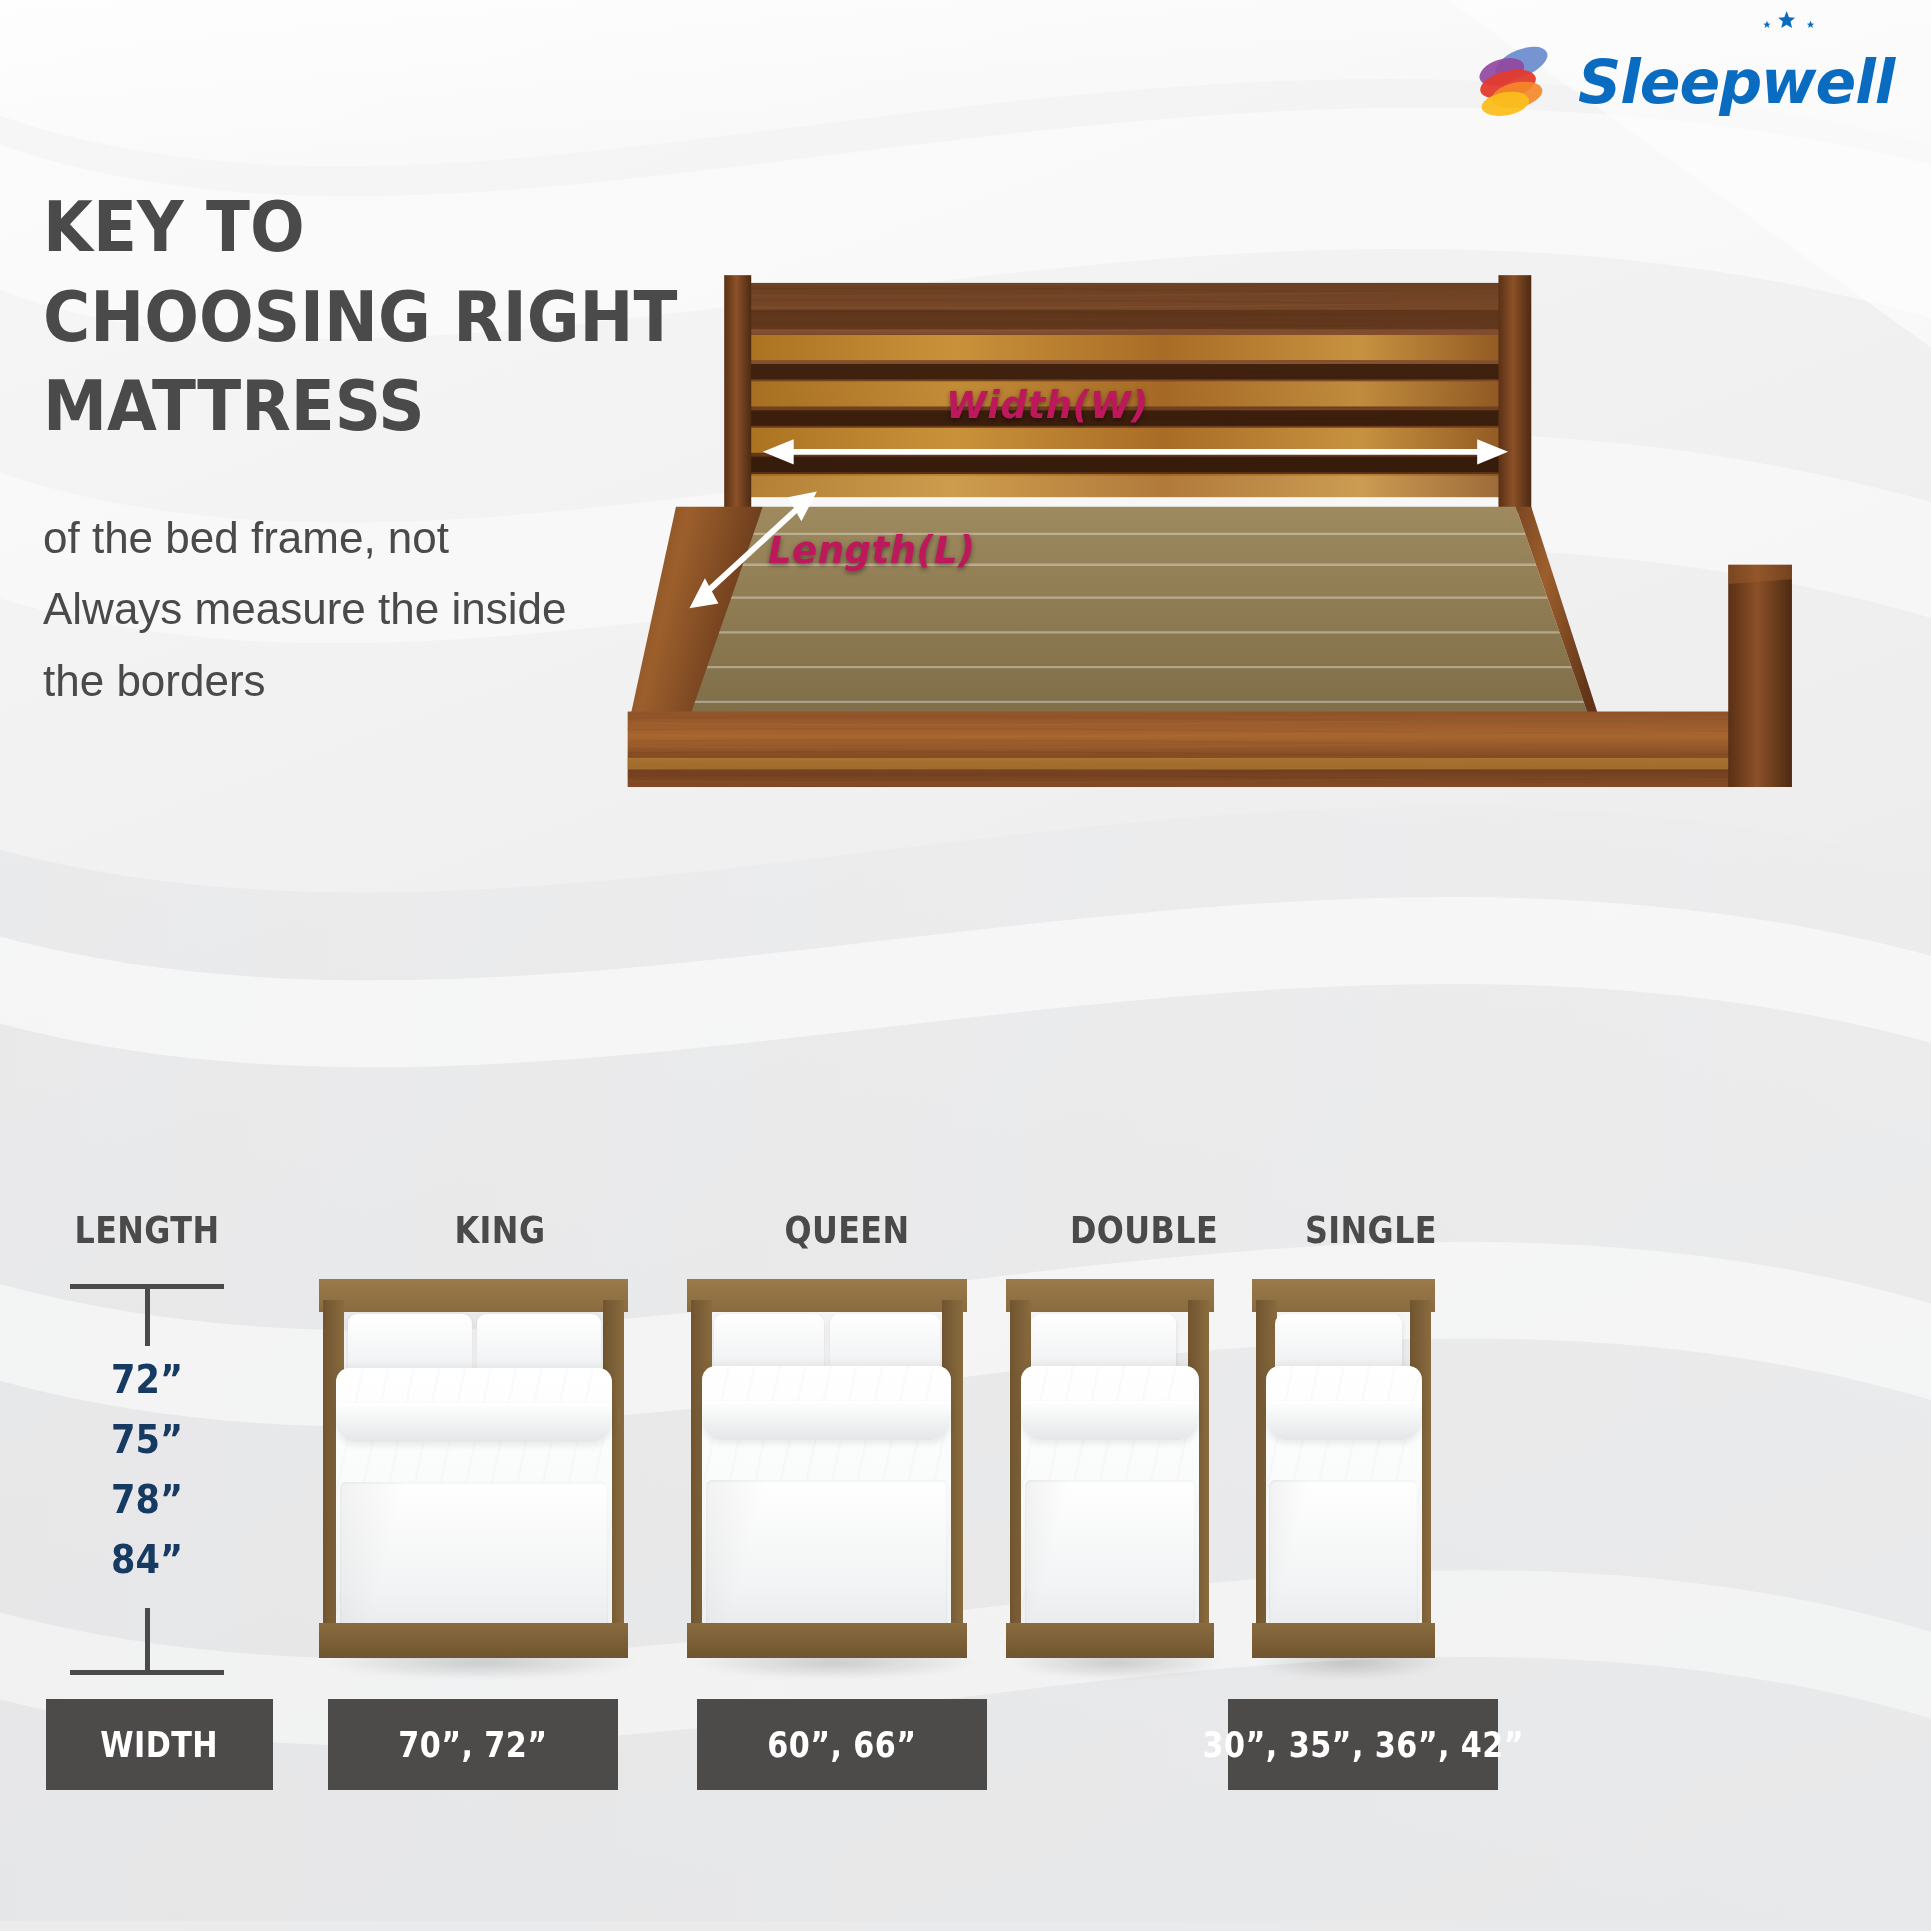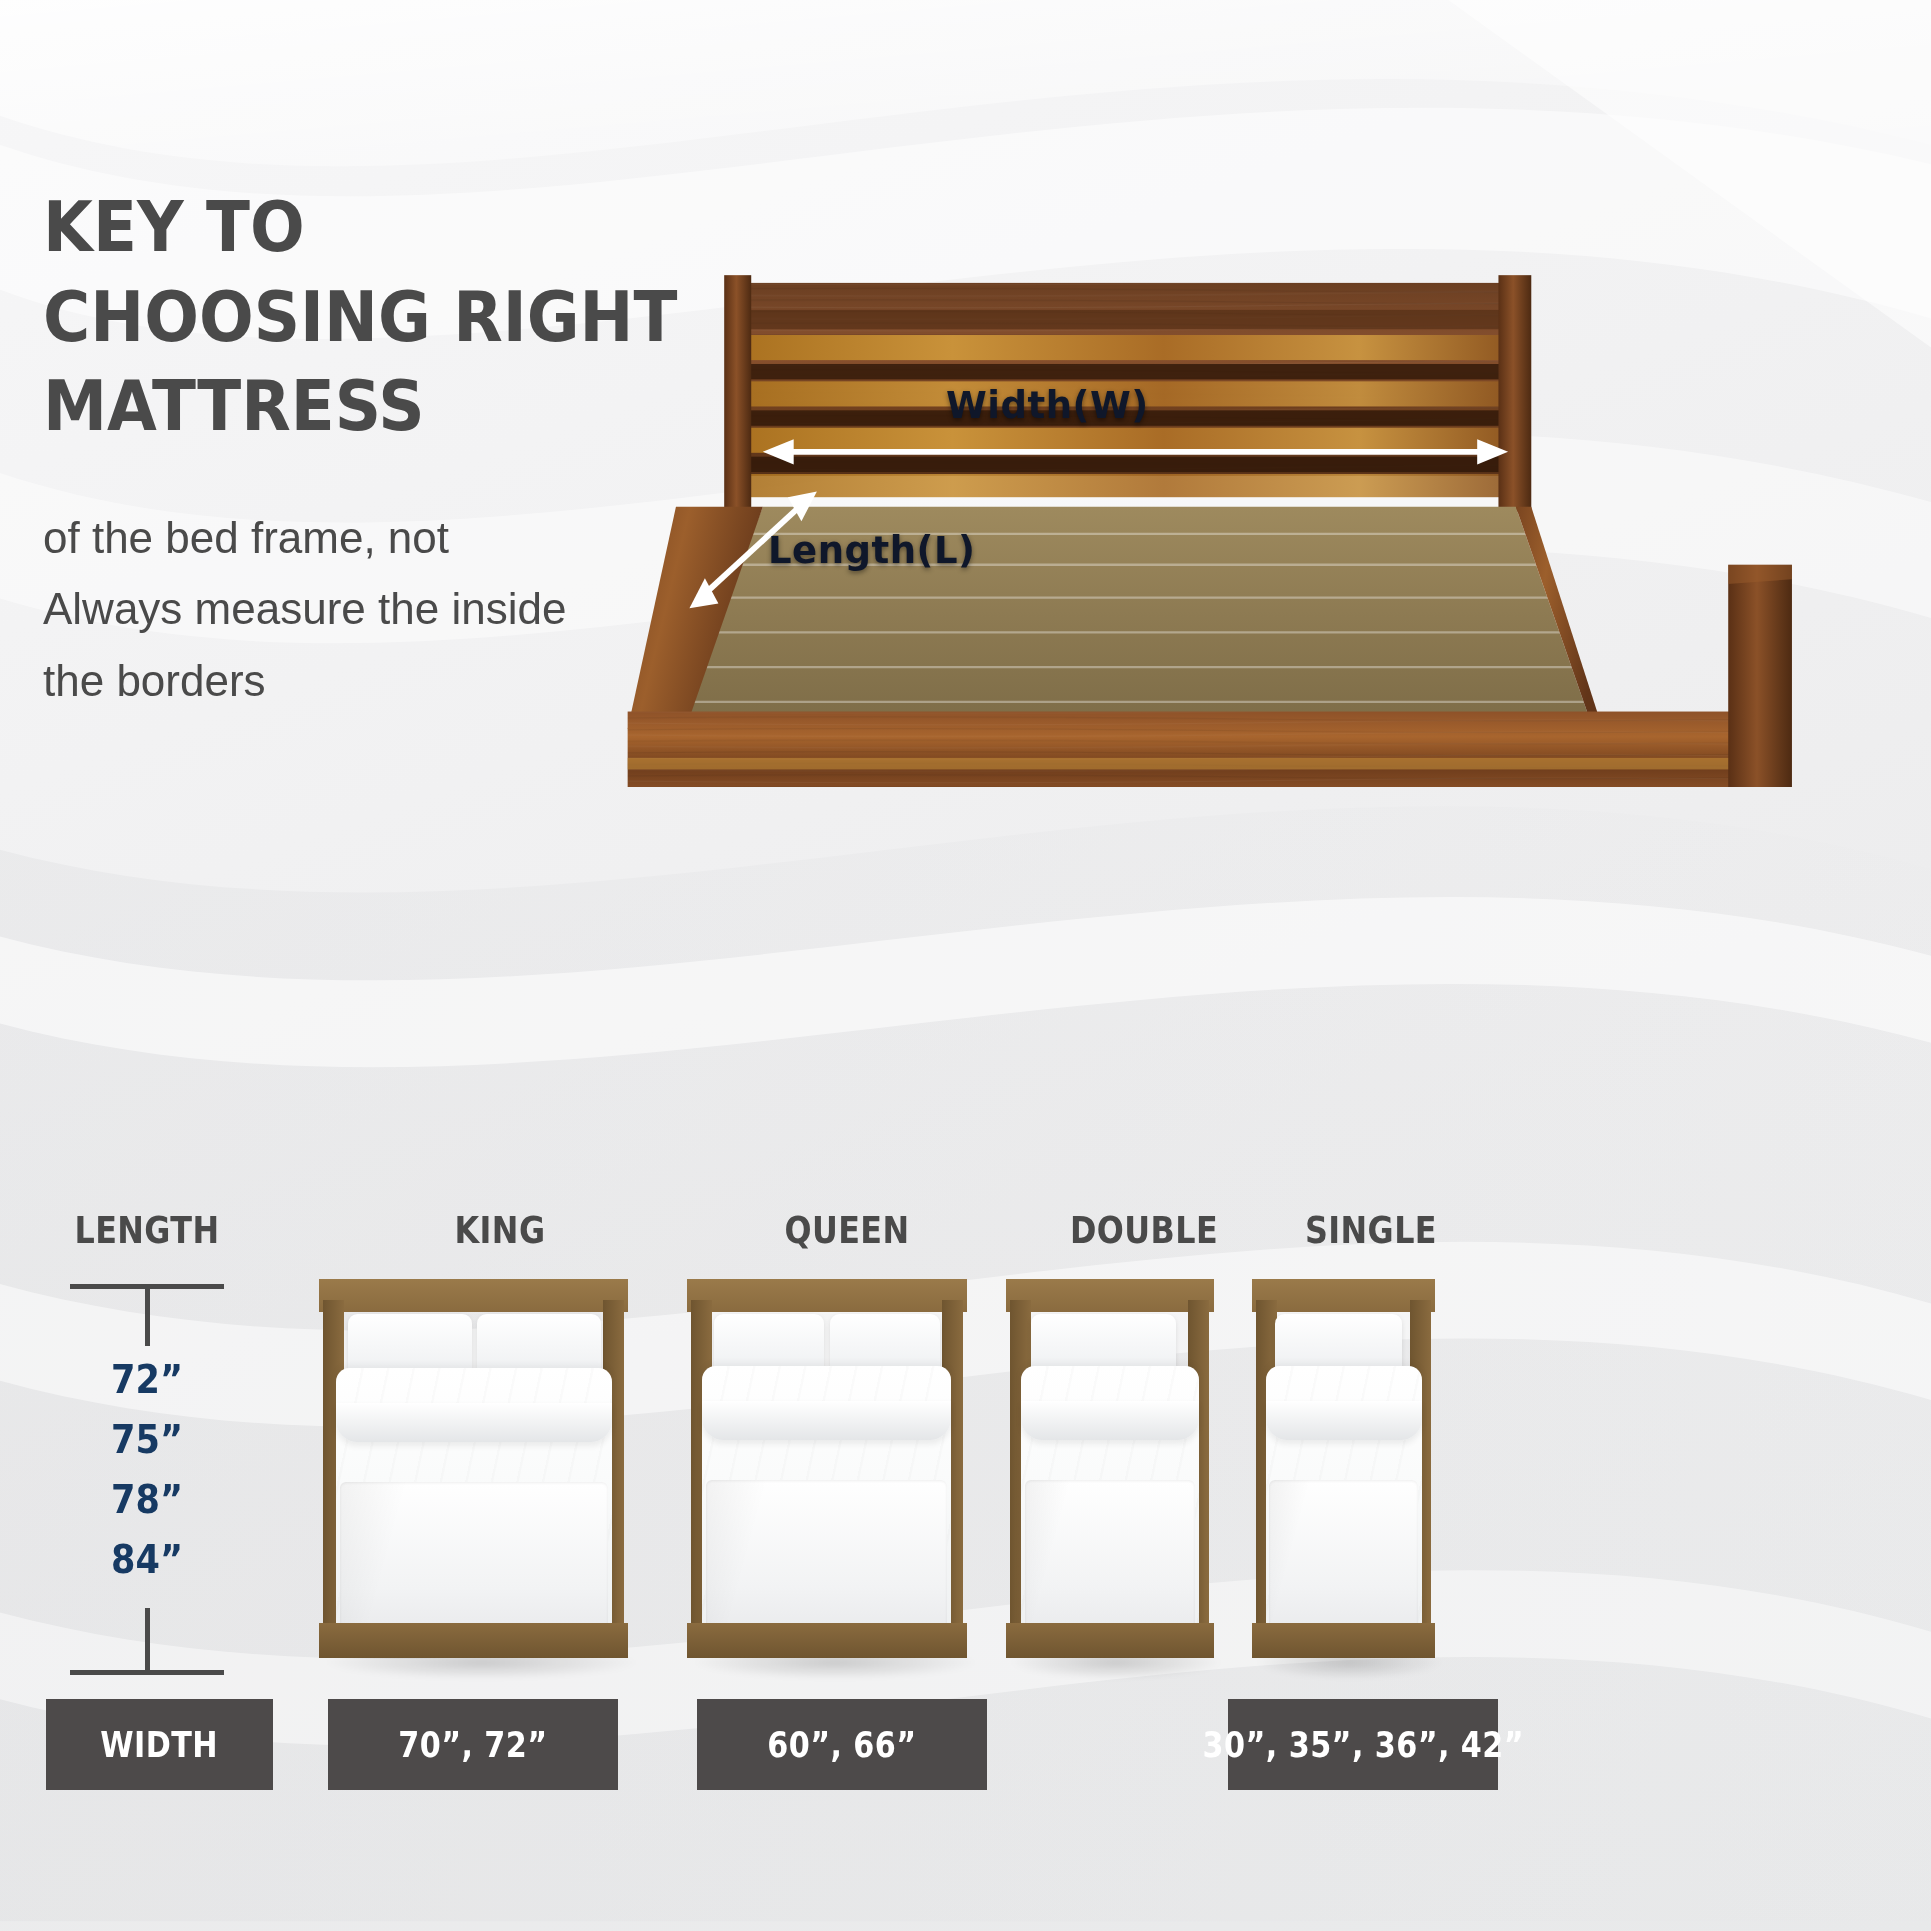--- a/index.html
+++ b/index.html
@@ -57,25 +57,26 @@
   }
   .subhead .ln { display:block; }
 
   
   .bedphoto { position:absolute; left:618px; top:275px; width:1284px; height:512px; }
 
   .dimlabel {
     position:absolute;
     font-family:"DejaVu Sans", sans-serif;
     font-weight:bold;
-    color:#0f172a;
+    color:#be185d;
     font-size:37px;
     letter-spacing:0.5px;
     white-space:nowrap;
     text-shadow:0 1.9px 4.8px rgba(0,0,0,.45);
+    font-style:italic;
   }
   .lbl-width { left:946px; top:384px; }
   .lbl-length { left:768px; top:517px;margin-top:12px; }
 
   
   .hdr {
     position:absolute;
     font-family:"DejaVu Sans", sans-serif;
     font-weight:bold;
     font-size:37px;
@@ -190,20 +191,39 @@
     <path d="M0,120 C520,300 1180,-60 2000,150 L2000,0 L0,0 Z" fill="url(#wg1)"></path>
     <path d="M0,300 C480,480 1250,110 2000,330 L2000,170 C1200,-20 520,330 0,150 Z" fill="#ffffff" opacity="0.5"></path>
     <path d="M0,620 C560,790 1240,420 2000,640 L2000,520 C1220,300 540,670 0,490 Z" fill="#ffffff" opacity="0.45"></path>
     <path d="M0,880 C600,1040 1300,700 2000,900 L2000,1990 L0,1990 Z" fill="url(#wg2)" opacity="0.55"></path>
     <path d="M0,1060 C600,1220 1300,890 2000,1080 L2000,990 C1300,800 600,1130 0,970 Z" fill="#ffffff" opacity="0.55"></path>
     <path d="M0,1430 C620,1600 1320,1250 2000,1450 L2000,1350 C1320,1150 620,1500 0,1330 Z" fill="#ffffff" opacity="0.5"></path>
     <path d="M0,1760 C640,1930 1330,1580 2000,1780 L2000,1690 C1330,1490 640,1840 0,1670 Z" fill="#ffffff" opacity="0.45"></path>
     <path d="M1500,0 L2000,0 L2000,360 Z" fill="#ffffff" opacity="0.55"></path>
   </svg>
 
+  <div class="logo-wrap">
+    <div class="logo-mark">
+      <svg viewBox="0 0 100 100" width="89" height="89">
+        <g opacity="0.95">
+          <ellipse cx="60" cy="28" rx="31" ry="15" fill="#6f8fd0" transform="rotate(-22 60 28)"></ellipse>
+          <ellipse cx="38" cy="38" rx="26" ry="14" fill="#8c3f9b" transform="rotate(-18 38 38)" opacity="0.92"></ellipse>
+          <ellipse cx="45" cy="52" rx="32" ry="15" fill="#e23124" transform="rotate(-14 45 52)" opacity="0.95"></ellipse>
+          <ellipse cx="55" cy="64" rx="29" ry="14" fill="#f58220" transform="rotate(-12 55 64)" opacity="0.92"></ellipse>
+          <ellipse cx="42" cy="74" rx="27" ry="13" fill="#fbbc13" transform="rotate(-10 42 74)" opacity="0.95"></ellipse>
+        </g>
+      </svg>
+    </div>
+    <div class="logo-text">Sleepwell</div>
+    <svg class="logo-stars" viewBox="0 0 70 30">
+      <polygon points="12,16 14,21 19,21.5 15,24.5 16.5,29.5 12,26.5 7.5,29.5 9,24.5 5,21.5 10,21" fill="#0a6cc0" transform="scale(0.55) translate(12,8)"></polygon>
+      <polygon points="35,2 38,10 46,10.5 40,15.5 42,24 35,19.5 28,24 30,15.5 24,10.5 32,10" fill="#0a6cc0" transform="scale(0.8) translate(7,2)"></polygon>
+      <polygon points="58,14 60,19 65,19.5 61,22.5 62.5,27.5 58,24.5 53.5,27.5 55,22.5 51,19.5 56,19" fill="#0a6cc0" transform="scale(0.55) translate(48,10)"></polygon>
+    </svg>
+  </div>
 
   <div class="headline">
     <span class="ln">KEY TO</span>
     <span class="ln">CHOOSING  RIGHT</span>
     <span class="ln">MATTRESS</span>
   </div>
 
   <div class="subhead">
     <span class="ln">of the bed frame, not</span>
     <span class="ln">Always measure the inside</span>

